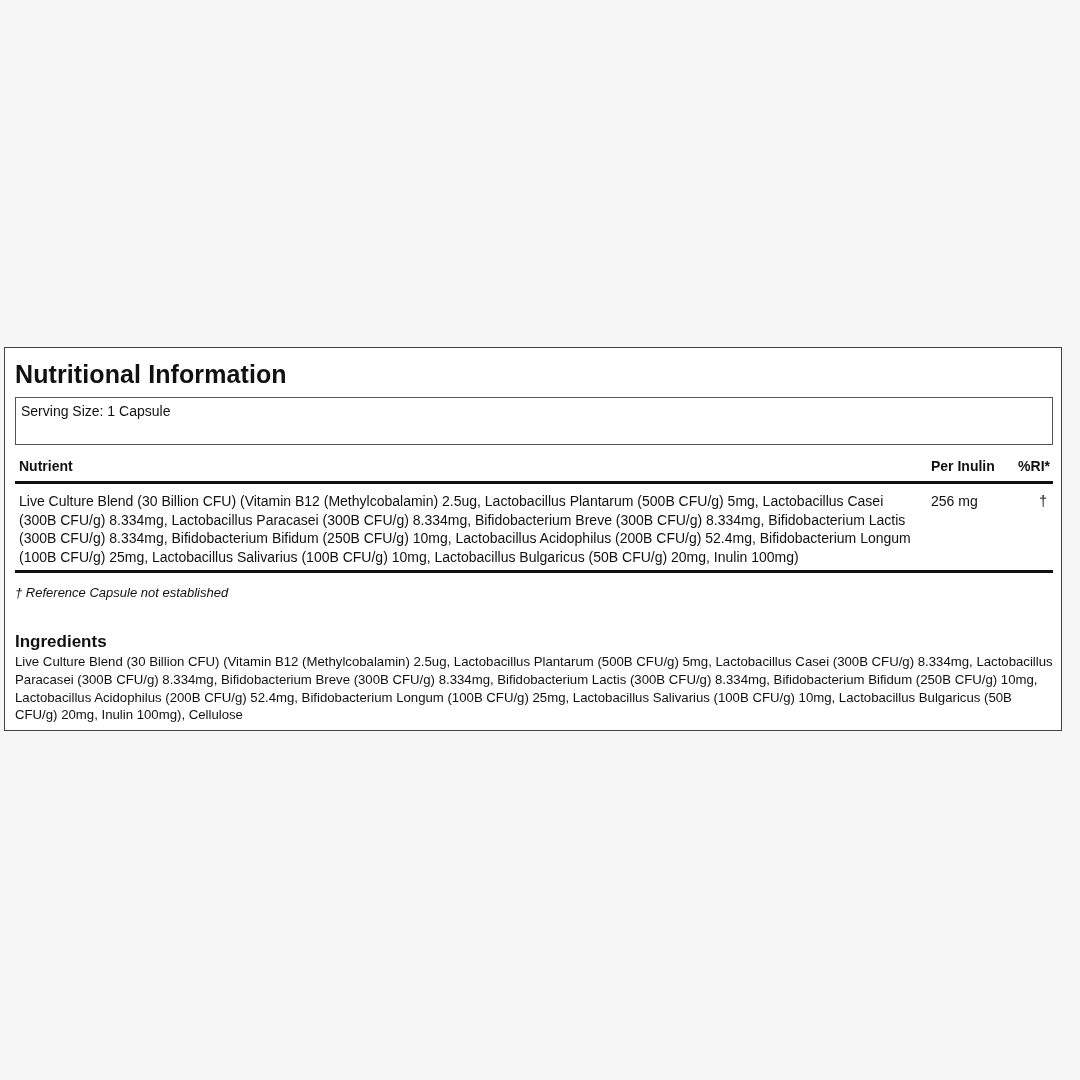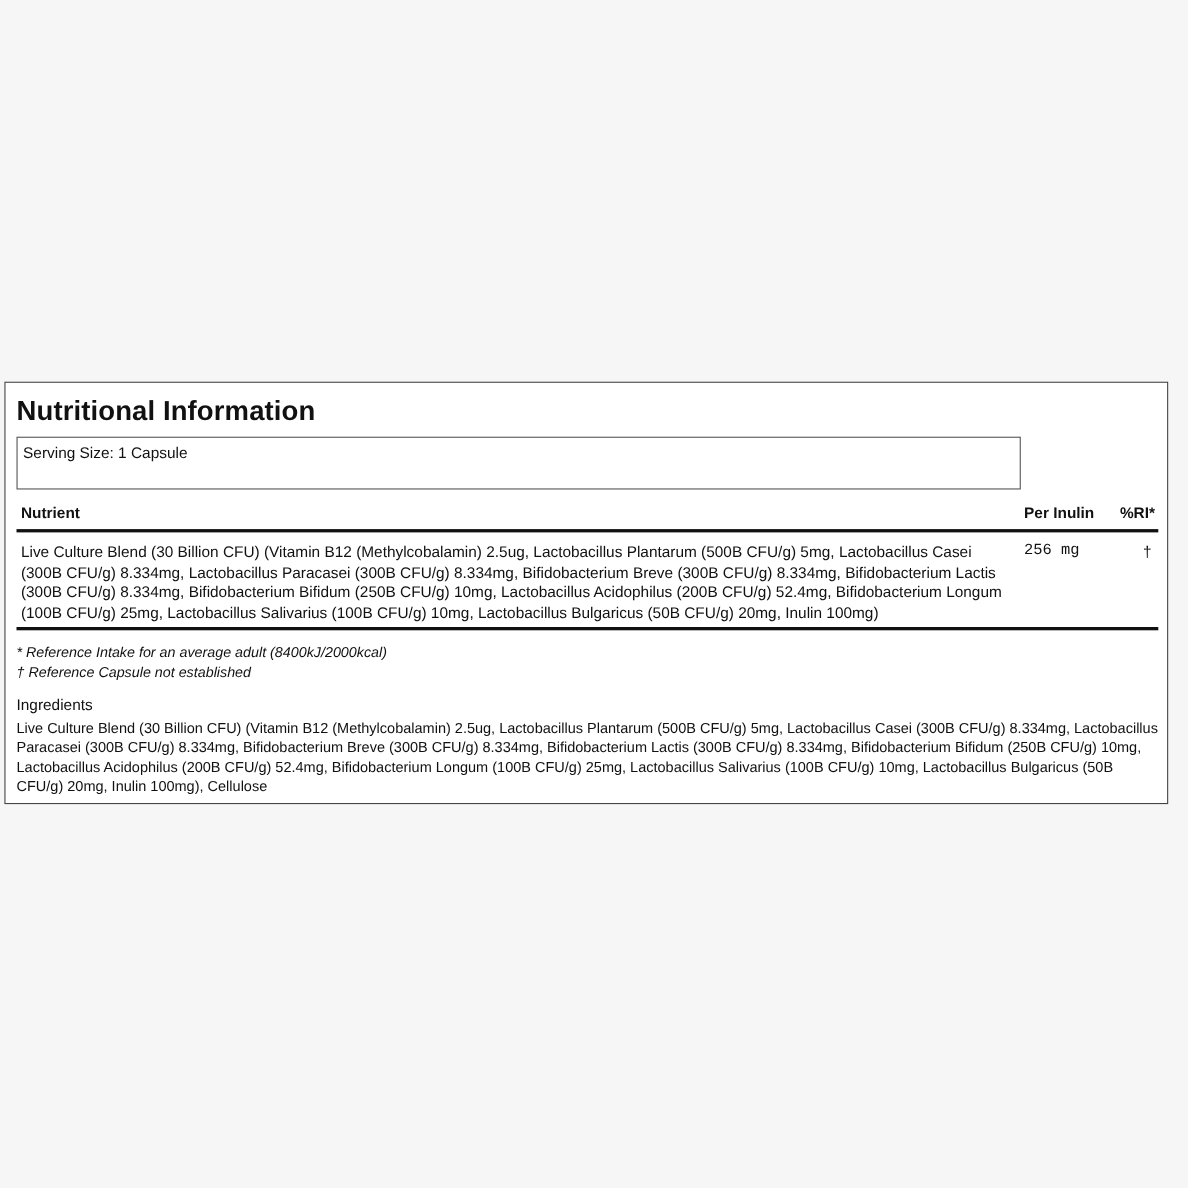--- a/index.html
+++ b/index.html
@@ -28,21 +28,21 @@
       margin: 0;
       position: absolute;
       left: 10px;
       top: 12px;
       letter-spacing: 0.1px;
     }
     .serving-box {
       position: absolute;
       left: 10px;
       top: 49px;
-      width: 913px;
+      width: 1038px;
       height: 48px;
       box-sizing: border-box;
       border: 1px solid #555;
       padding: 4px 5px;
       font-size: 14px;
       line-height: 19px;
     }
     .table-head {
       position: absolute;
       left: 10px;
@@ -65,36 +65,36 @@
       border-bottom: 3px solid #111;
       font-size: 14px;
       line-height: 18.5px;
     }
     .td-nutrient {
       position: absolute;
       left: 4px;
       top: 8px;
       width: 905px;
     }
-    .td-per { position: absolute; left: 916px; top: 8px; font-family: Liberation Mono, monospace; }
+    .td-per { position: absolute; left: 916px; top: 8px; }
     .td-ri { position: absolute; right: 6px; top: 8px; }
     .footnotes {
       position: absolute;
       left: 10px;
       top: 236px;
       font-size: 13px;
       font-style: italic;
       line-height: 18px;
     }
     .ingredients-title {
       position: absolute;
       left: 10px;
       top: 284px;
-      font-size: 14px;
-      font-weight: normal;
+      font-size: 17px;
+      font-weight: bold;
     }
     .ingredients-text {
       position: absolute;
       left: 10px;
       top: 305px;
       width: 1040px;
       font-size: 13.2px;
       line-height: 17.8px;
     }
   </style>
@@ -114,19 +114,18 @@
     <span class="th-ri">%RI*</span>
   </div>
 
   <div class="table-row">
     <div class="td-nutrient">Live Culture Blend (30 Billion CFU) (Vitamin B12 (Methylcobalamin) 2.5ug, Lactobacillus Plantarum (500B CFU/g) 5mg, Lactobacillus Casei (300B CFU/g) 8.334mg, Lactobacillus Paracasei (300B CFU/g) 8.334mg, Bifidobacterium Breve (300B CFU/g) 8.334mg, Bifidobacterium Lactis (300B CFU/g) 8.334mg, Bifidobacterium Bifidum (250B CFU/g) 10mg, Lactobacillus Acidophilus (200B CFU/g) 52.4mg, Bifidobacterium Longum (100B CFU/g) 25mg, Lactobacillus Salivarius (100B CFU/g) 10mg, Lactobacillus Bulgaricus (50B CFU/g) 20mg, Inulin 100mg)</div>
     <div class="td-per">256 mg</div>
     <div class="td-ri">†</div>
   </div>
 
   <div class="footnotes">
-    <div>* Reference Intake for an average adult (8400kJ/2000kcal)</div>
     <div>† Reference Capsule not established</div>
   </div>
 
   <div class="ingredients-title">Ingredients</div>
   <div class="ingredients-text">Live Culture Blend (30 Billion CFU) (Vitamin B12 (Methylcobalamin) 2.5ug, Lactobacillus Plantarum (500B CFU/g) 5mg, Lactobacillus Casei (300B CFU/g) 8.334mg, Lactobacillus Paracasei (300B CFU/g) 8.334mg, Bifidobacterium Breve (300B CFU/g) 8.334mg, Bifidobacterium Lactis (300B CFU/g) 8.334mg, Bifidobacterium Bifidum (250B CFU/g) 10mg, Lactobacillus Acidophilus (200B CFU/g) 52.4mg, Bifidobacterium Longum (100B CFU/g) 25mg, Lactobacillus Salivarius (100B CFU/g) 10mg, Lactobacillus Bulgaricus (50B CFU/g) 20mg, Inulin 100mg), Cellulose</div>
 </div>
 
 </body></html>

